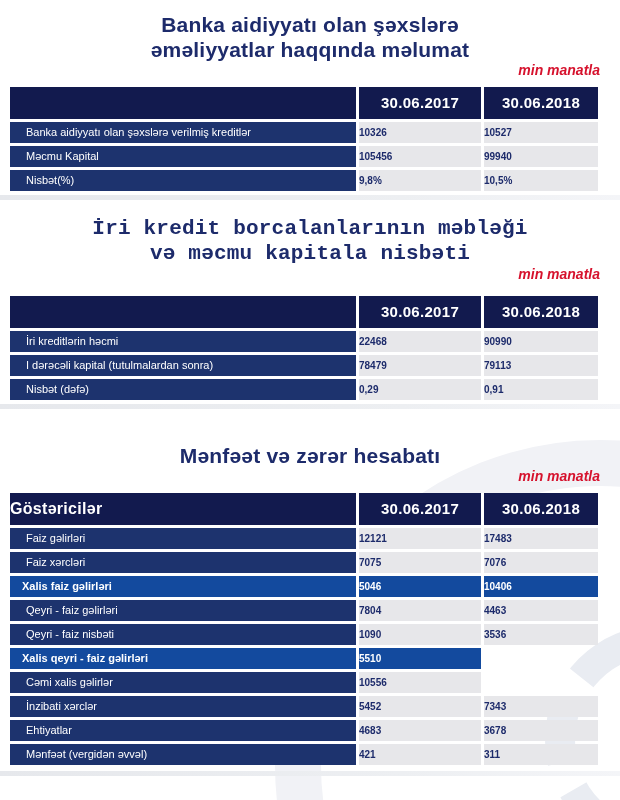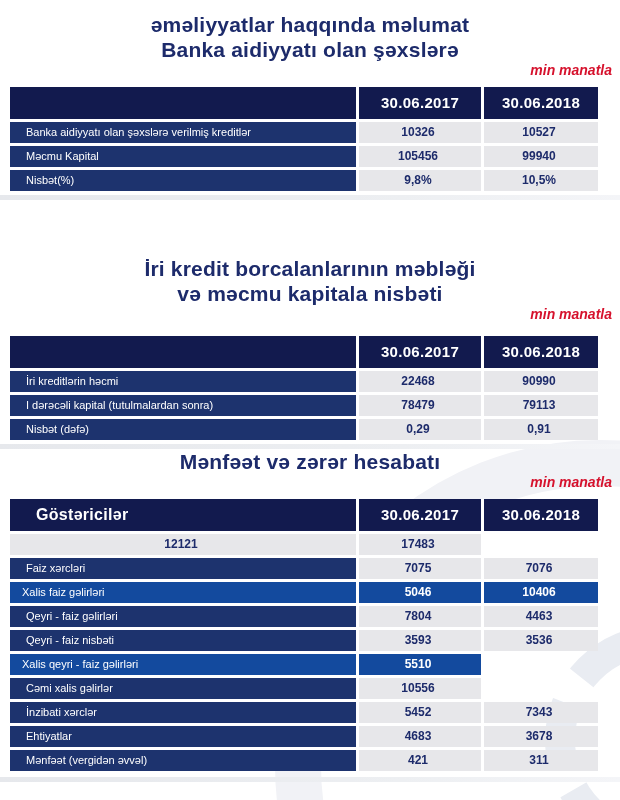--- a/index.html
+++ b/index.html
@@ -20,63 +20,63 @@
   }
   
   .wm1 { position:absolute; width:650px; height:650px; border-radius:50%;
          border:46px solid #f1f2f6; left:275px; top:440px; z-index:0; }
   .wm2 { position:absolute; width:230px; height:230px; border-radius:50%;
          border:30px dashed #e9ecf2; left:545px; top:625px; z-index:0; }
   .content { position:relative; z-index:1; padding-top:12px; }
 
   .sec-title { text-align:center; font-size:21px; line-height:25px;
                font-weight:600; color:var(--navy-text); letter-spacing:0.2px; }
-  .unit { text-align:right; padding-right:8px; font-size:14px; line-height:17px;
+  .unit { text-align:right; padding-right:20px; font-size:14px; line-height:17px;
           font-style:italic; font-weight:700; color:var(--red); }
 
   .tbl { width:522px; margin-left:10px; background:#ffffff; }
   .trow { display:grid; grid-template-columns:346px 122px 114px;
           column-gap:3px; margin-bottom:3px; }
   .trow:last-child { margin-bottom:0; }
   .hcell { background:var(--navy-dark); color:#ffffff; height:32px; line-height:32px;
            font-size:15px; font-weight:600; text-align:center; letter-spacing:0.3px; }
-  .hcell.hlabel { text-align:left; padding-left:26px; font-size:16px; }
+  .hcell.hlabel { text-align:left; padding-left:0; font-size:16px; }
   .lcell { background:var(--navy-row); color:#ffffff; height:21px; line-height:21px;
            font-size:11px; padding-left:16px; white-space:nowrap; overflow:hidden; }
   .vcell { background:var(--cell-gray); color:var(--navy-text); height:21px; line-height:21px;
-           font-size:12px; font-weight:700; text-align:center; padding-right:4px; }
-  .trow.hl .lcell { background:var(--hl-blue); font-weight:400;padding-left:12px; }
+           font-size:10px; font-weight:700; text-align:left; padding-right:4px; }
+  .trow.hl .lcell { background:var(--hl-blue); font-weight:700;padding-left:12px; }
   .trow.hl .vcell { background:var(--hl-blue); color:#ffffff; }
 
   .strip { width:620px; height:5px;
            background:linear-gradient(to right,#e6e8ec 0%,#edeff2 65%,#f4f5f8 100%); }
 
   
   .t1 { margin-top:8px; }
   .strip1 { margin-top:4px; }
-  .title2 { margin-top:56px; }
+  .title2 { margin-top:16px;font-family:Liberation Mono, monospace; }
   .t2 { margin-top:13px; }
   .strip2 { margin-top:4px; }
-  .title3 { }
+  .title3 { margin-top:34px; }
   .t3 { margin-top:8px; }
   .strip3 { margin-top:6px; }
 </style>
 </head>
 <body>
 
 <div class="page">
   <div class="wm1"></div>
   <div class="wm2"></div>
 
   <div class="content">
 
     <div>
       <div class="sec-title">
+        <div>Banka aidiyyatı olan şəxslərə</div>
         <div>əməliyyatlar haqqında məlumat</div>
-        <div>Banka aidiyyatı olan şəxslərə</div>
       </div>
       <div class="unit">min manatla</div>
       <div class="tbl t1">
           <div class="trow thead">
             <div class="hcell hlabel"></div>
             <div class="hcell">30.06.2017</div>
             <div class="hcell">30.06.2018</div>
           </div>
           <div class="trow">
             <div class="lcell">Banka aidiyyatı olan şəxslərə verilmiş kreditlər</div>
@@ -133,41 +133,42 @@
         <div>Mənfəət və zərər hesabatı</div>
       </div>
       <div class="unit">min manatla</div>
       <div class="tbl t3">
           <div class="trow thead">
             <div class="hcell hlabel">Göstəricilər</div>
             <div class="hcell">30.06.2017</div>
             <div class="hcell">30.06.2018</div>
           </div>
           <div class="trow">
+            <div class="lcell">Faiz gəlirləri</div>
             <div class="vcell">12121</div>
             <div class="vcell">17483</div>
           </div>
           <div class="trow">
             <div class="lcell">Faiz xərcləri</div>
             <div class="vcell">7075</div>
             <div class="vcell">7076</div>
           </div>
           <div class="trow hl">
             <div class="lcell">Xalis faiz gəlirləri</div>
             <div class="vcell">5046</div>
             <div class="vcell">10406</div>
           </div>
           <div class="trow">
             <div class="lcell">Qeyri - faiz gəlirləri</div>
             <div class="vcell">7804</div>
             <div class="vcell">4463</div>
           </div>
           <div class="trow">
             <div class="lcell">Qeyri - faiz nisbəti</div>
-            <div class="vcell">3593</div>
+            <div class="vcell">1090</div>
             <div class="vcell">3536</div>
           </div>
           <div class="trow hl">
             <div class="lcell">Xalis qeyri - faiz gəlirləri</div>
             <div class="vcell">5510</div>
           </div>
           <div class="trow">
             <div class="lcell">Cəmi xalis gəlirlər</div>
             <div class="vcell">10556</div>
           </div>

